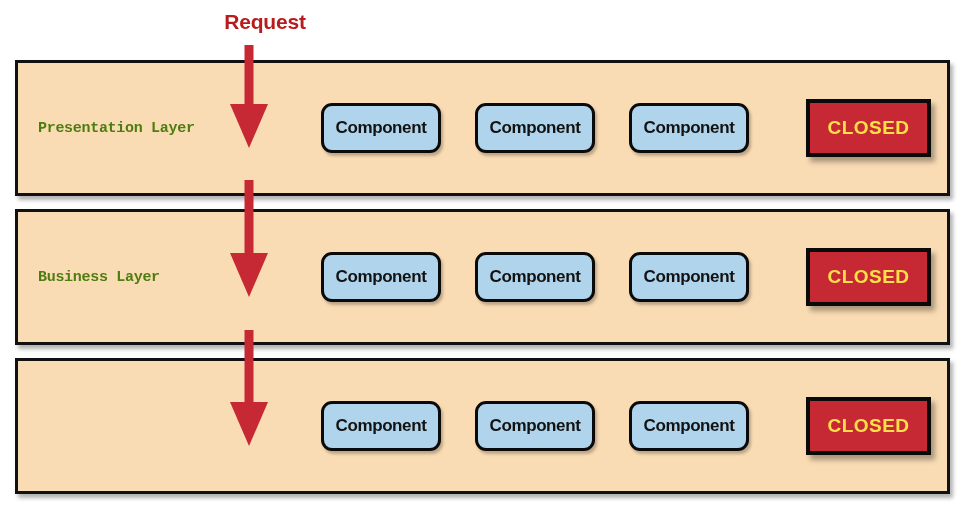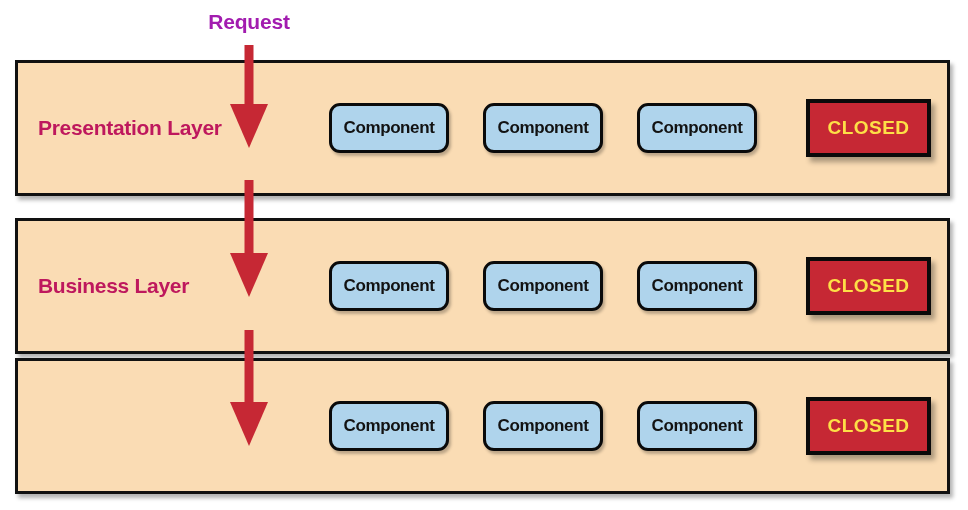--- a/index.html
+++ b/index.html
@@ -15,74 +15,73 @@
     position: relative;
     width: 968px;
     height: 510px;
     background: #ffffff;
     overflow: hidden;
   }
 
   
   .request-label {
     position: absolute;
-    left: 0;
+    left: 16px;
     top: 10px;
     width: 498px;
     text-align: center;
     font-size: 21px;
     font-weight: 700;
-    color: #a21caf;
+    color: #b91c1c;
     letter-spacing: -0.2px;
     font-family: "Liberation Sans", sans-serif;
   }
 
   
   .layer-box {
     position: absolute;
     left: 15px;
     width: 935px;
     background: #FADCB4;
     border: 3px solid #111111;
     box-sizing: border-box;
     box-shadow: 3px 4px 4px rgba(0,0,0,0.30);
   }
   .layer-1 { top: 60px;  height: 136px; }
-  .layer-2 { top: 218px; height: 136px; }
+  .layer-2 { top: 209px; height: 136px; }
   .layer-3 { top: 358px; height: 136px; }
 
   .layer-label {
     position: absolute;
     left: 20px;
     top: 50%;
     transform: translateY(-50%);
-    font-size: 21px;
+    font-size: 15px;
     font-weight: 700;
-    color: #be185d;
+    color: #4d7c0f;
     letter-spacing: -0.3px;
     white-space: nowrap;
-    font-family: Liberation Sans, sans-serif;
+    font-family: Liberation Mono, monospace;
   }
 
   
   .component-box {
     position: absolute;
     top: 50%;
     transform: translateY(-50%);
     width: 120px;
     height: 50px;
     background: #AFD4EC;
     border: 3px solid #0a0a0a;
     border-radius: 11px;
     box-sizing: border-box;
     display: flex;
     align-items: center;
     justify-content: center;
     box-shadow: 2px 3px 3px rgba(0,0,0,0.25);
-    margin-left: 8px;
   }
   .component-box .component-label {
     font-size: 17px;
     font-weight: 700;
     color: #121212;
     letter-spacing: -0.4px;
     white-space: nowrap;
     font-family: "Liberation Sans", sans-serif;
   }
   .comp-pos-0 { left: 303px; }

